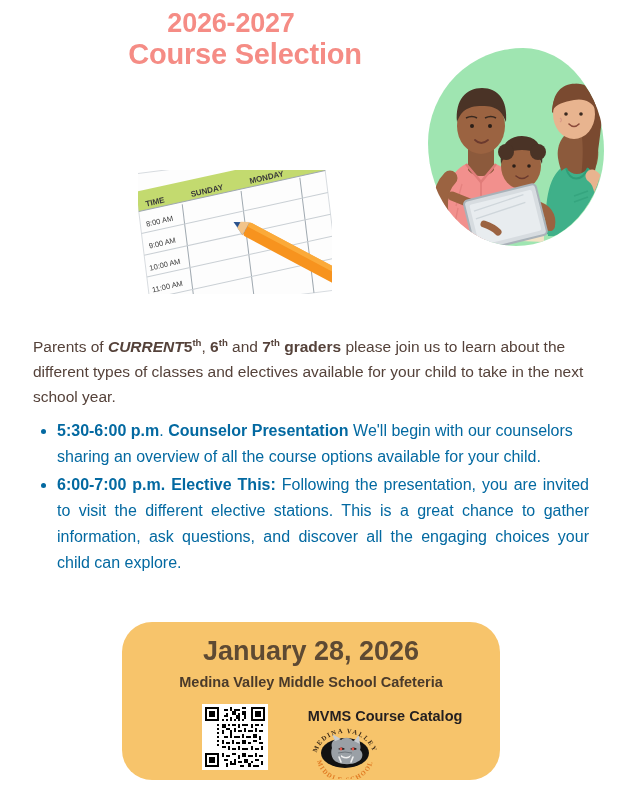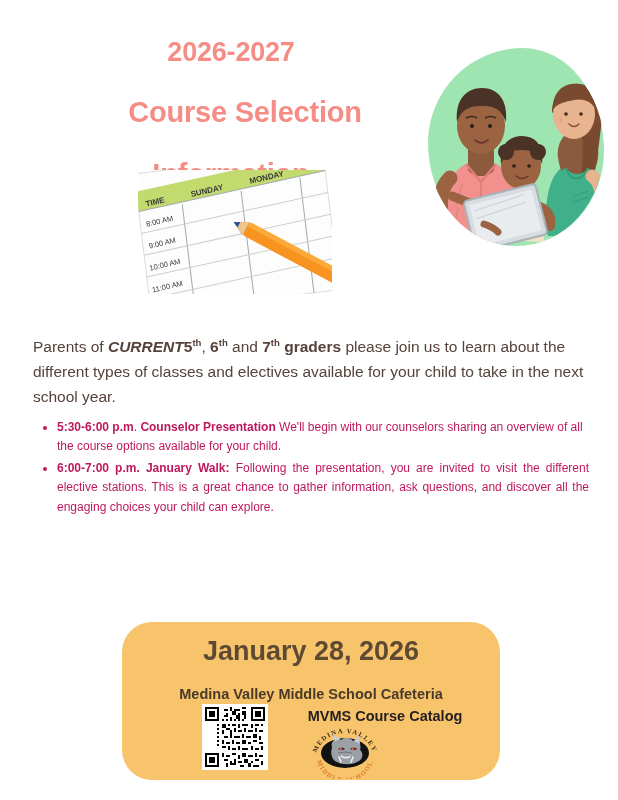--- a/index.html
+++ b/index.html
@@ -24,21 +24,20 @@
     left: 0; top: 8px;
     width: 462px;
     text-align: center;
   }
   .title-line {
     font-family: "Liberation Sans Narrow", "Liberation Sans", sans-serif;
     font-weight: bold;
     line-height: 1.12;
     letter-spacing: -0.2px;
     white-space: nowrap;
-    margin-top: 29px;
   }
   .t-year   { font-size: 27px; color: #F58C85; }
   .t-school { font-size: 31px; color: #4FA37C; }
   .t-course { font-size: 29px; color: #F58C85; padding-left: 28px; }
   .t-info   { font-size: 29px; color: #F58C85; }
 
   
   .family-wrap {
     position: absolute;
     left: 428px; top: 48px;
@@ -73,22 +72,22 @@
   .intro b { font-weight: bold; }
   .intro i { font-weight: bold; }
   sup { font-size: 0.62em; vertical-align: super; line-height: 0; text-align: center; }
 
   .bullets {
     position: absolute;
     left: 33px; top: 418px;
     width: 556px;
     margin: 0;
     padding: 0 0 0 24px;
-    color: #be185d;
-    font-size: 12px;
+    color: #0369a1;
+    font-size: 16px;
     line-height: 1.62;
   }
   .bullets li { margin-bottom: 2px; }
   .bullets li.justified { text-align: justify; }
   .bullets li b { font-weight: bold; }
 
   
   .card {
     position: absolute;
     left: 122px; top: 622px;
@@ -100,21 +99,21 @@
   .card-date {
     margin: 0;
     padding-top: 14px;
     font-family: "Liberation Sans Narrow", "Liberation Sans", sans-serif;
     font-size: 27px;
     font-weight: bold;
     color: #5E4A33;
     letter-spacing: 0px;
   }
   .card-place {
-    margin: 12px;
+    margin: 0;
     padding-top: 7px;
     font-family: "Liberation Sans Narrow", "Liberation Sans", sans-serif;
     font-size: 14.5px;
     font-weight: bold;
     color: #4A3A2A;
   }
   .card-bottom {
     position: absolute;
     left: 0; top: 78px;
     width: 378px;
@@ -144,21 +143,20 @@
   }
 </style>
 </head>
 <body>
 
 <div id="flyer">
 
   <div class="header-block">
     <div class="title-line t-year">2026-2027</div>
     <div class="title-line t-course">Course Selection</div>
-    <div class="title-line t-info">Information</div>
   </div>
 
   <div class="family-wrap">
     <div class="family-blob"></div>
     <svg class="fam-svg" width="176" height="198" viewBox="0 0 176 198">
       <defs>
         <clipPath id="blobclip">
           <ellipse cx="88" cy="99" rx="88" ry="99"></ellipse>
         </clipPath>
       </defs>
@@ -261,21 +259,21 @@
         <path d="M99 62 L90 65.5 L99 69 Z" fill="#2B4F85"></path>
         <path d="M104 58 L96 62 L96 69 L104 73 Z" fill="#F2C48A"></path>
       </g>
     </svg>
   </div>
 
   <p class="intro"><span>Parents of </span><i>CURRENT</i><b>5</b><b><sup>th</sup></b><span>, </span><b>6</b><b><sup>th</sup></b><span> and </span><b>7</b><b><sup>th</sup></b><b> graders</b><span> please join us to learn about the different types of classes and electives available for your child to take in the next school year.</span></p>
 
   <ul class="bullets">
     <li><b>5:30-6:00 p.m</b><span>. </span><b>Counselor Presentation</b><span> We'll begin with our counselors sharing an overview of all the course options available for your child.</span></li>
-    <li class="justified"><b>6:00-7:00 p.m.</b><span> </span><b>January Walk:</b><span> Following the presentation, you are invited to visit the different elective stations. This is a great chance to gather information, ask questions, and discover all the engaging choices your child can explore.</span></li>
+    <li class="justified"><b>6:00-7:00 p.m.</b><span> </span><b>Elective This:</b><span> Following the presentation, you are invited to visit the different elective stations. This is a great chance to gather information, ask questions, and discover all the engaging choices your child can explore.</span></li>
   </ul>
 
   <div class="card">
     <p class="card-date">January 28, 2026</p>
     <p class="card-place">Medina Valley Middle School Cafeteria</p>
 
     <div class="card-bottom">
 
       <div class="qr">
         <svg width="60" height="60" viewBox="0 0 29 29" shape-rendering="crispEdges">

